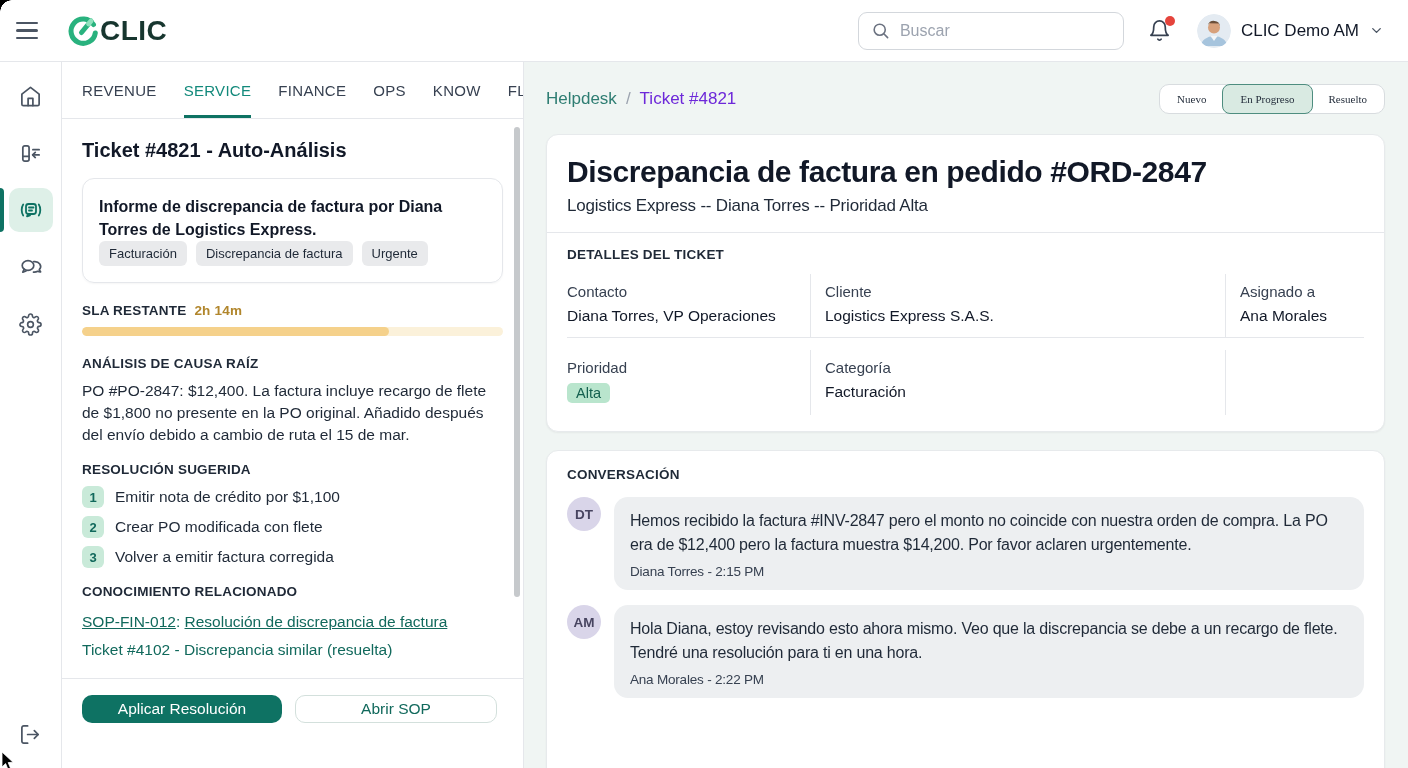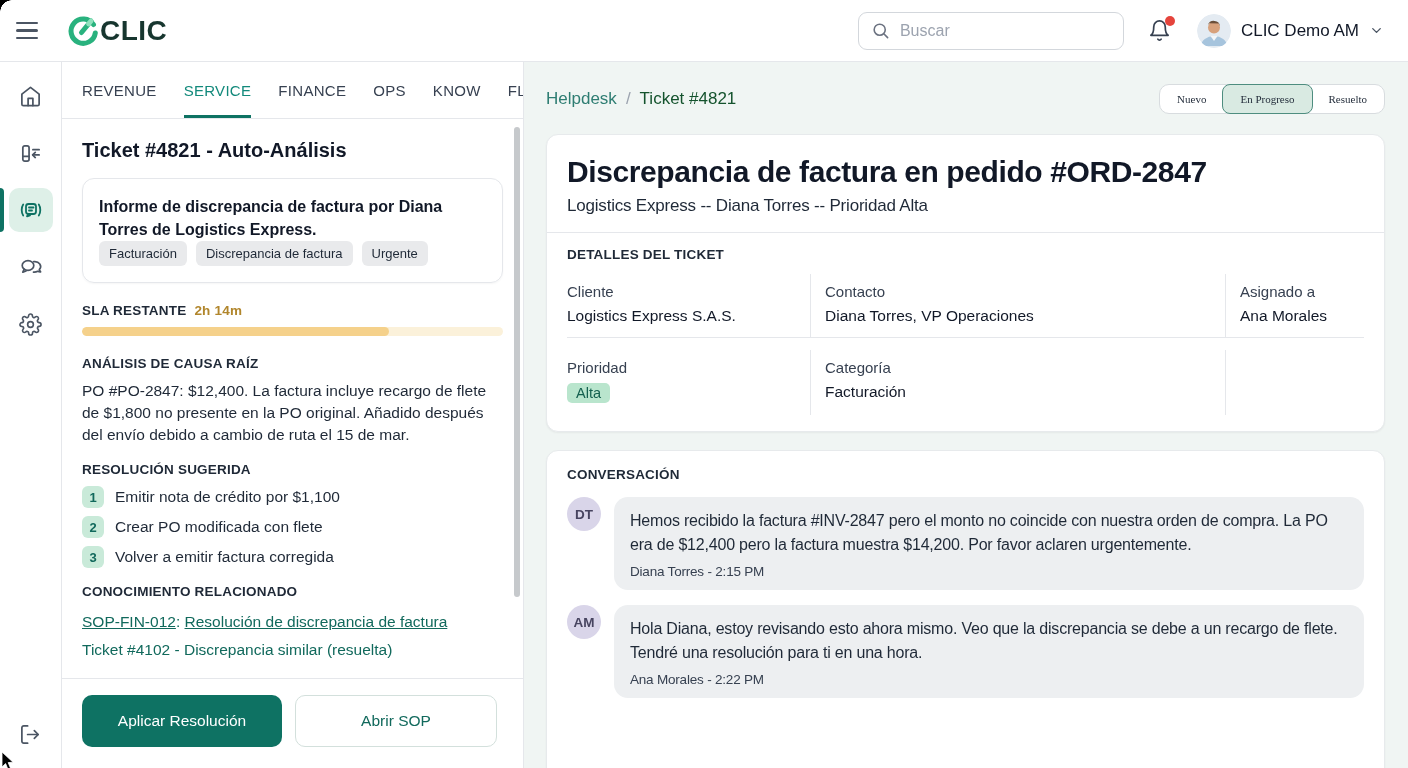--- a/index.html
+++ b/index.html
@@ -72,35 +72,35 @@
               font-size:13px; font-weight:bold; display:flex; align-items:center; justify-content:center; flex:none; }
   .step-text { font-size:15.5px; color:#1f2937; }
   .steps { margin-bottom:16px; }
 
   .kb { font-size:15.5px; color:#11695c; line-height:1.8; }
   .kb a { color:#11695c; text-decoration:underline; cursor:pointer; }
   .kb-related { color:#11695c; text-decoration:none; cursor:pointer; }
 
   .panel-divider { border:none; border-top:1px solid #e5e7eb; margin:14px -20px 16px; }
   .actions { display:flex; gap:13px; padding-right:6px; }
-  .btn { flex:1; height:52px; border-radius:10px; font-size:15.5px; display:flex; align-items:center;
+  .btn { flex:1; height:28px; border-radius:10px; font-size:15.5px; display:flex; align-items:center;
          justify-content:center; cursor:pointer; font-family:"Liberation Sans", sans-serif; }
   .btn-primary { background:#0e7263; color:#fff; border:none; }
   .btn-secondary { background:#fff; color:#11695c; border:1px solid #d3e0dc; }
 
   .scroll-thumb { position:absolute; right:3px; top:65px; width:6px; height:470px;
                   background:#c6c9cc; border-radius:3px; }
 
   
   .main { grid-column:3; grid-row:2; background:#f0f5f3; padding:22px 23px 0 22px; overflow:hidden; }
   .main-head { display:flex; align-items:center; justify-content:space-between; margin-bottom:20px; }
   .breadcrumb { display:flex; align-items:center; gap:9px; font-size:17px; }
   .bc-parent { color:#2e7d72; cursor:pointer; }
   .bc-sep { color:#9ca3af; }
-  .bc-current { color:#14532d; }
+  .bc-current { color:#6d28d9; }
   .status-group { display:flex; align-items:stretch; background:#fff; border:1px solid #d8dcdf;
                   border-radius:10px; }
   .status-item { padding:8px 17px; font-size:11px; color:#1f2937; display:flex; align-items:center; cursor:pointer;font-family:Liberation Serif, serif; }
   .status-item.active { background:#d9eae2; border:1.5px solid #4e8d7f; border-radius:8px; margin:-1px -1px; }
 
   .cond { letter-spacing:-0.2px; }
 
   .card { background:#fff; border:1px solid #e7eaec; border-radius:12px;
           box-shadow:0 1px 2px rgba(0,0,0,.05); }
   .ticket-card { margin-bottom:18px; }
@@ -327,26 +327,26 @@
 
     <div class="card ticket-card">
       <div class="card-head">
         <div class="ticket-title cond">Discrepancia de factura en pedido #ORD-2847</div>
         <div class="ticket-subtitle cond">Logistics Express -- Diana Torres -- Prioridad Alta</div>
       </div>
       <div class="card-details">
         <div class="sec-heading">DETALLES DEL TICKET</div>
         <div class="details-grid row1">
           <div class="cell">
+            <div class="f-label">Contacto</div>
+            <div class="f-value">Diana Torres, VP Operaciones</div>
+          </div>
+          <div class="cell">
             <div class="f-label">Cliente</div>
             <div class="f-value">Logistics Express S.A.S.</div>
-          </div>
-          <div class="cell">
-            <div class="f-label">Contacto</div>
-            <div class="f-value">Diana Torres, VP Operaciones</div>
           </div>
           <div class="cell">
             <div class="f-label">Asignado a</div>
             <div class="f-value">Ana Morales</div>
           </div>
         </div>
         <div class="details-grid row2">
           <div class="cell">
             <div class="f-label">Prioridad</div>
             <span class="badge-alta">Alta</span>

